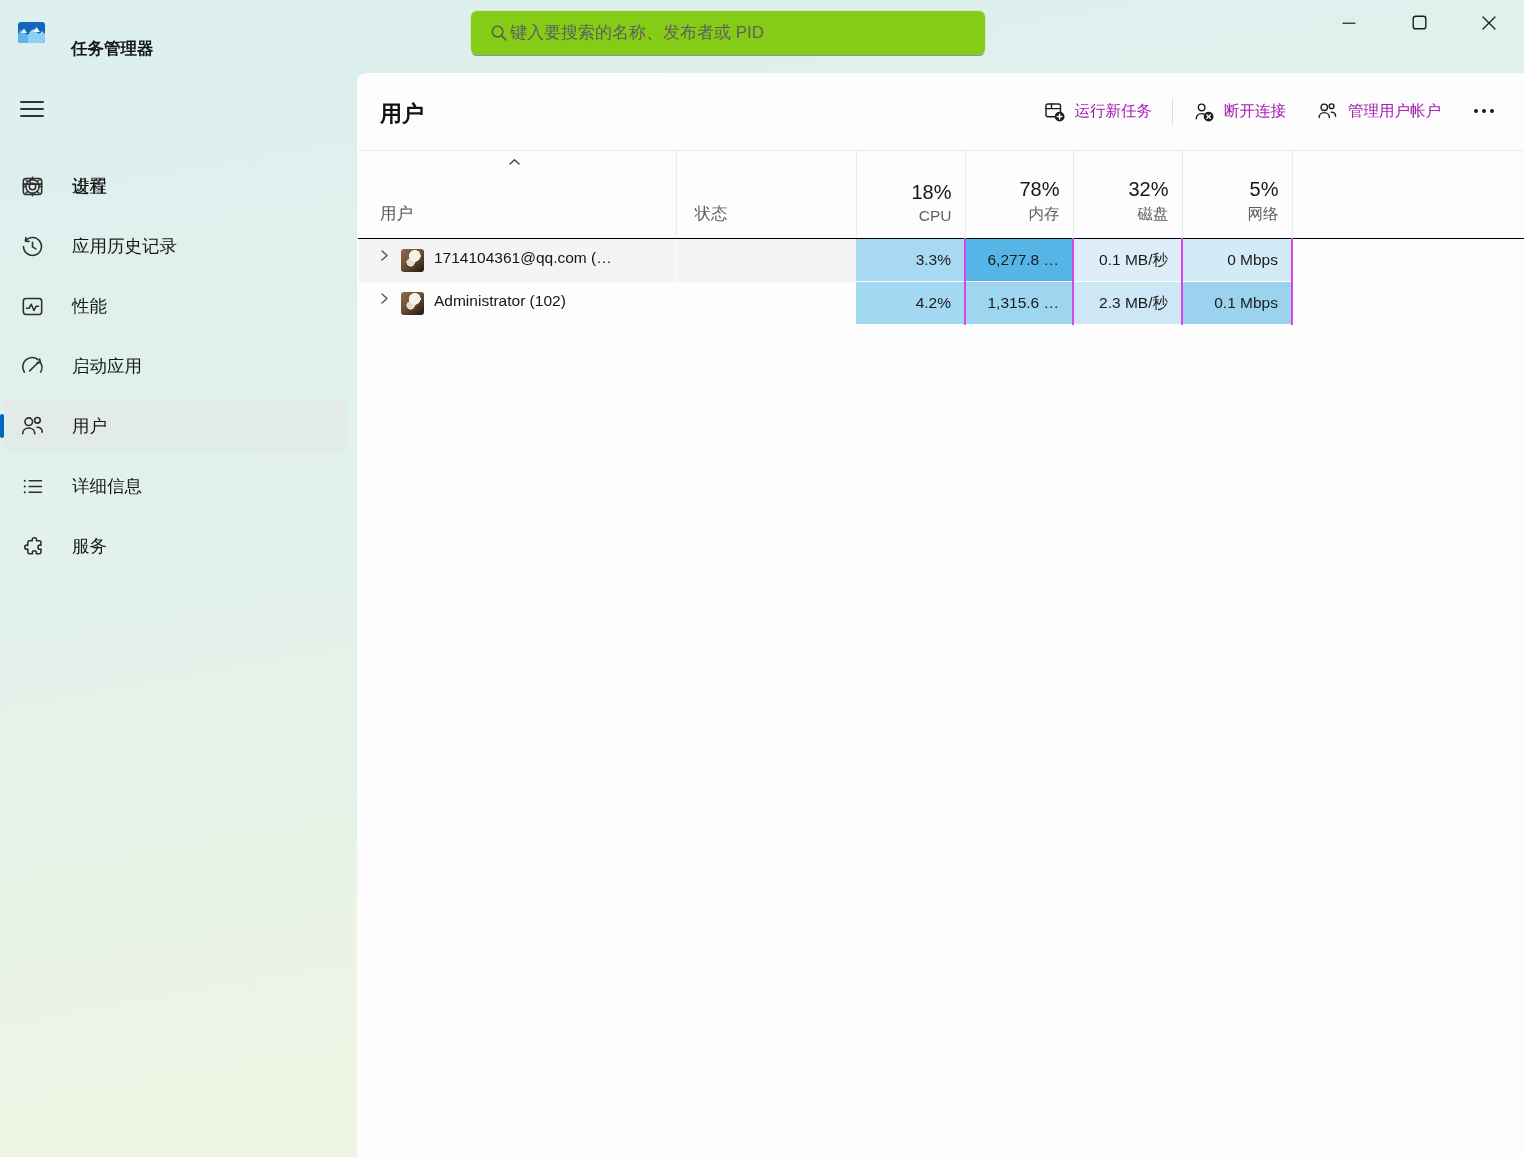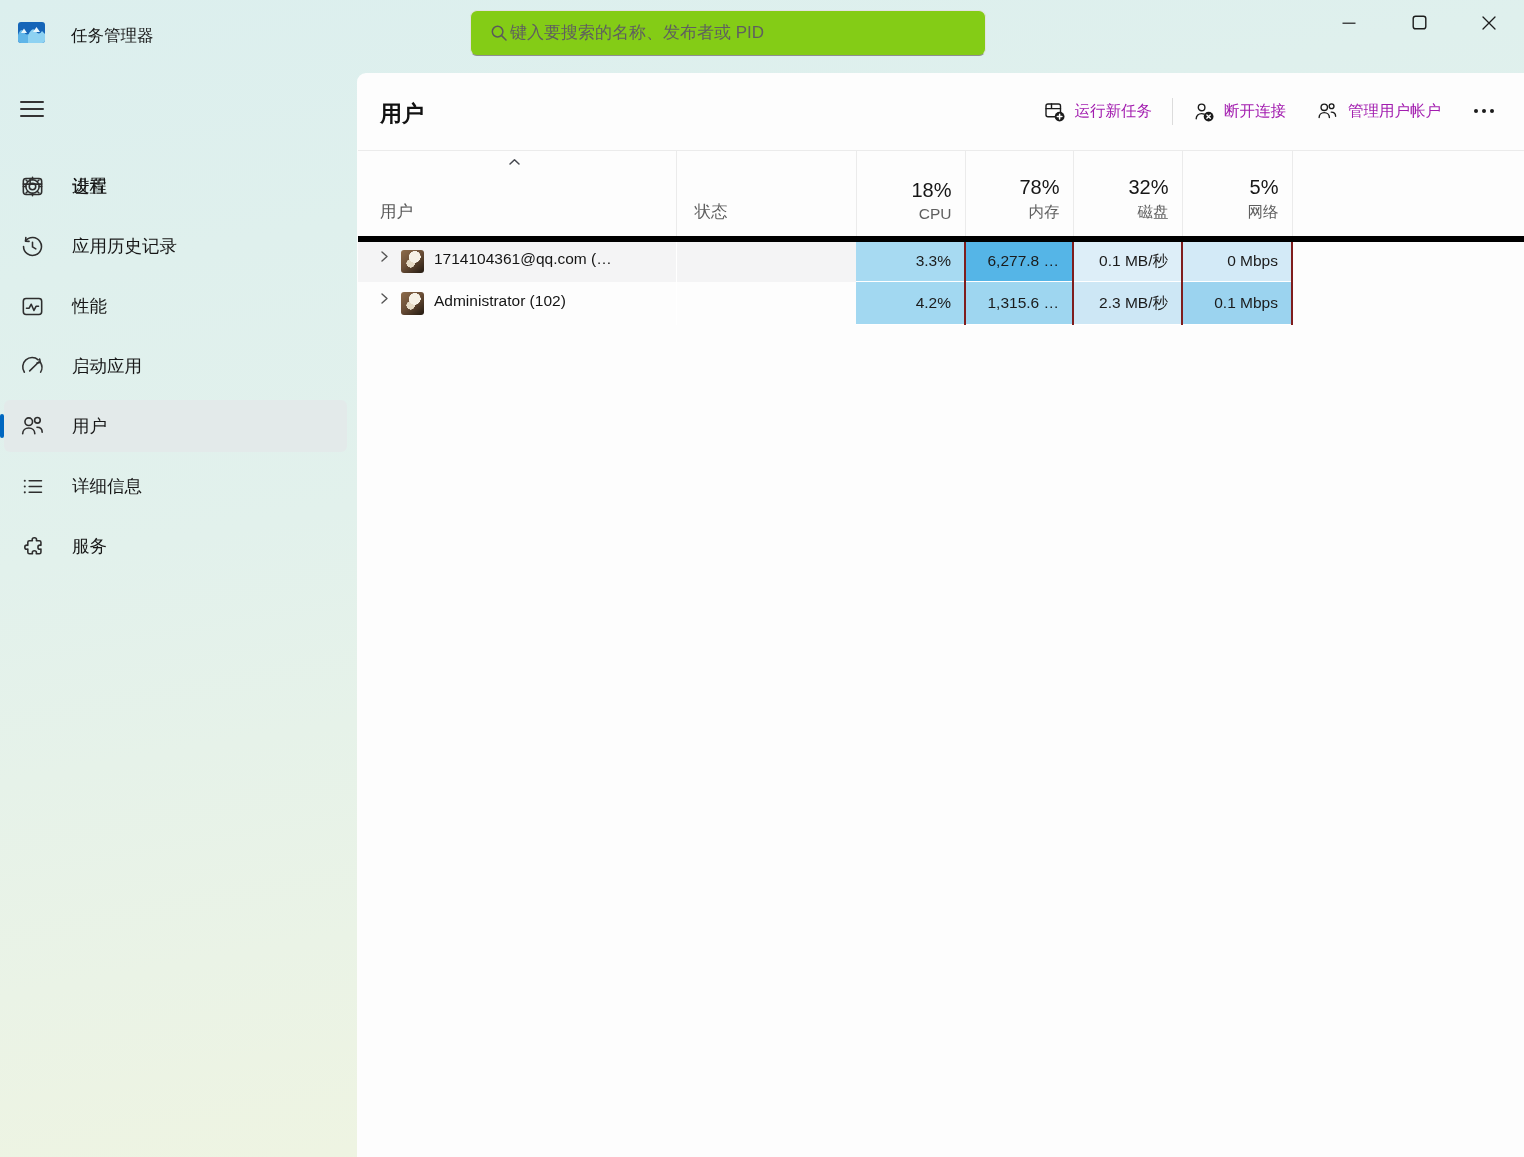--- a/index.html
+++ b/index.html
@@ -8,21 +8,21 @@
     font-family:"Liberation Sans","DejaVu Sans",sans-serif;
     color:#1b1b1b;
     background:linear-gradient(170deg,#dcefee 0%,#e2f1ec 40%,#eaf3e6 70%,#f2f5de 100%);
     position:relative;
   }
   svg { display:block; }
 
   
   .titlebar { position:absolute; top:0; left:0; right:0; height:72px; }
   .app-icon { position:absolute; left:18px; top:22px; width:27px; height:21px; border-radius:3px; overflow:hidden; }
-  .app-title { position:absolute; left:71px; top:25px; font-size:16.5px; font-weight:400; color:#161616; }
+  .app-title { position:absolute; left:71px; top:38px; font-size:16.5px; font-weight:700; color:#161616; }
   .search-box {
     position:absolute; left:470px; top:10px; width:516px; height:46px;
     background:#84cc16; border:1px solid #e2e2e2; border-bottom-color:#8f8f8f;
     border-radius:7px; display:flex; align-items:center; padding:0 24px 0 19px; gap:2px;
   }
   .search-box input {
     border:none; outline:none; background:transparent; flex:1;
     font-size:17px; font-family:inherit; color:#1b1b1b;
   }
   .search-box input::placeholder { color:#5f5f5f; opacity:1; }
@@ -56,33 +56,33 @@
     display:flex; align-items:center; gap:10px; padding:0 15px; height:40px;
     border-radius:5px; font-size:15.5px; color:#a21caf; cursor:default; white-space:nowrap;
   }
   .tb-divider { width:1px; height:27px; background:#dcdcdc; margin:0 5px; }
   .tb-more { padding:0 17px; }
 
   
   .table-wrap { position:absolute; left:1px; right:0; top:77px; }
   table { width:100%; border-collapse:collapse; table-layout:fixed; }
   th { font-weight:400; vertical-align:bottom; height:88px; padding-bottom:13px;
-       border-top:1px solid #ebebeb; border-bottom:6px solid #000000; border-right:1px solid #ebebeb; position:relative; }
+       border-top:1px solid #ebebeb; border-bottom:1px solid #000000; border-right:1px solid #ebebeb; position:relative; }
   th.col-filler { border-right:none; }
   th.col-user { text-align:left; padding-left:22px; font-size:16.5px; color:#575757; }
   th.col-status { text-align:left; padding-left:18px; font-size:16.5px; color:#5f5f5f; }
   th.metric { text-align:right; padding-right:13px; }
   .metric-total { font-size:20px; color:#161616; margin-bottom:3px; }
   .metric-name { font-size:15.5px; color:#5f5f5f; }
   .sort-caret { position:absolute; top:7px; left:150px; }
   td { height:43px; font-size:15.5px; }
   td.cell-user { padding-left:19px; border-right:1px solid #fff; }
   td.cell-status { }
   tr.row-alt td.cell-user, tr.row-alt td.cell-status { background:#f4f4f5; }
-  td.value { text-align:right; padding-right:13px; border-right:2px solid #7f1d1d; border-bottom:1px solid #fff; }
+  td.value { text-align:right; padding-right:13px; border-right:2px solid #d946ef; border-bottom:1px solid #fff; }
   .user-cell-inner { display:flex; align-items:flex-start; gap:10px; }
   .row-chevron { width:14px; display:flex; justify-content:center; }
   .avatar {
     width:23px; height:23px; border-radius:3px; flex:none;
     background:
       radial-gradient(circle at 60% 30%, #f6f1e6 0 27%, rgba(246,241,230,0) 28%),
       radial-gradient(circle at 42% 58%, #e6dbc6 0 22%, rgba(230,219,198,0) 23%),
       linear-gradient(140deg,#8d6c4b 0%,#6d5038 45%,#221910 100%);
   }
   .user-name { color:#141414; white-space:nowrap; overflow:hidden; }

